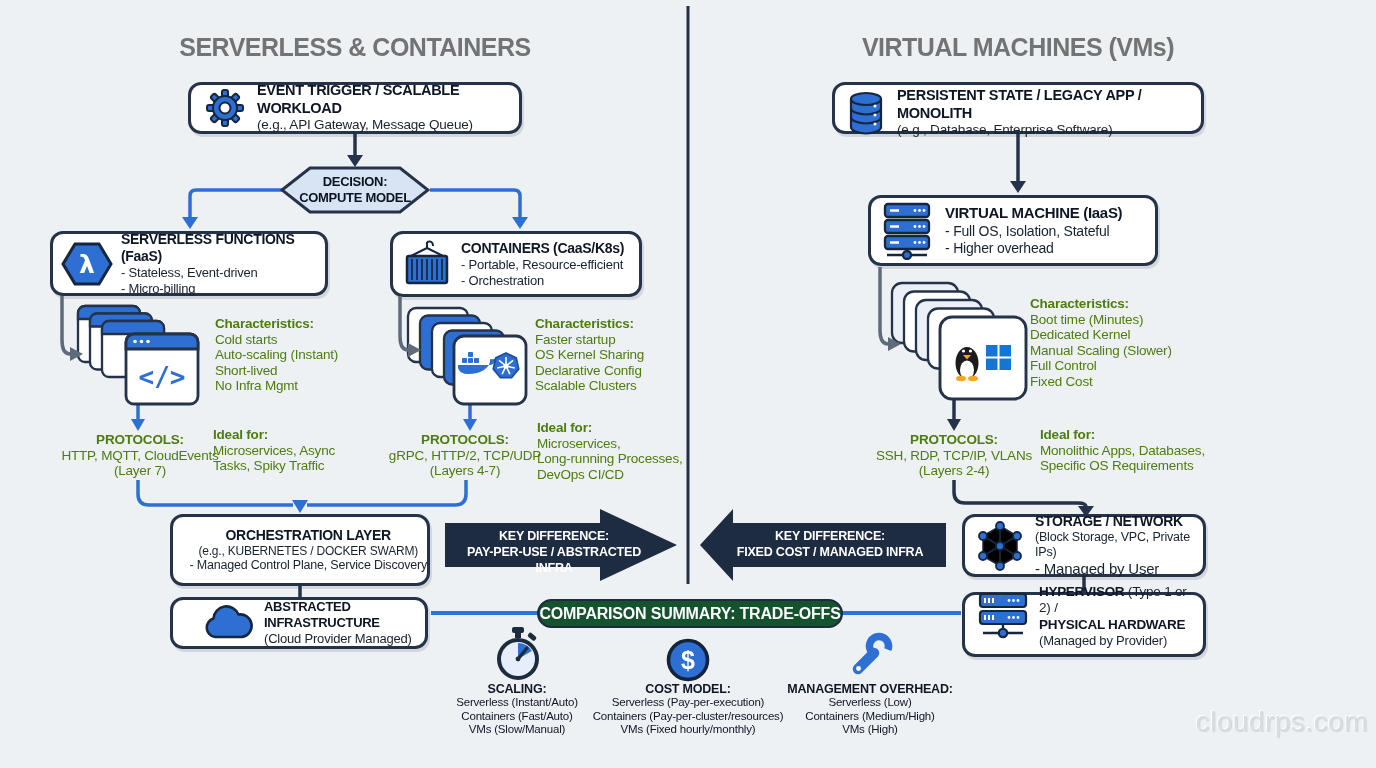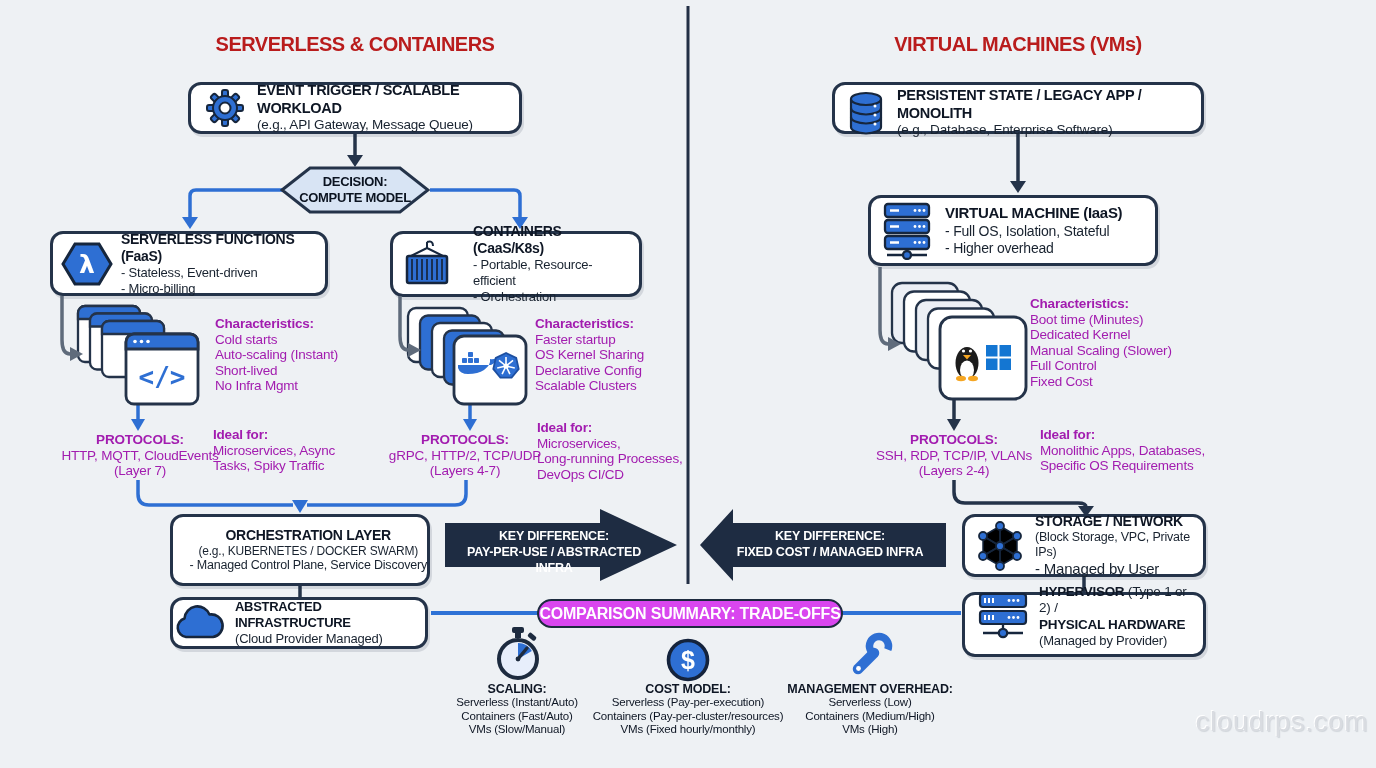--- a/index.html
+++ b/index.html
@@ -2,31 +2,31 @@
 <html><head>
 <meta charset="utf-8">
 <style>
   *{margin:0;padding:0;box-sizing:border-box}
   html,body{background:#e7eaee}
   body{font-family:"Liberation Sans",sans-serif;color:#101826}
   #canvas{position:relative;width:1376px;height:768px;background:#eef1f4;overflow:hidden}
   .abs{position:absolute}
   .ctrx{transform:translateX(-50%)}
   svg{display:block}
-  .col-title{font-size:20px;font-weight:bold;color:#b91c1c;letter-spacing:-0.5px;white-space:nowrap;z-index:3}
+  .col-title{font-size:25px;font-weight:bold;color:#737373;letter-spacing:-0.5px;white-space:nowrap;z-index:3}
   .box{position:absolute;background:#fff;border:3px solid #243349;border-radius:13px;display:flex;align-items:center;box-shadow:2px 3px 0 rgba(34,48,70,.13);z-index:3}
   .box .txt{line-height:1.22}
   .bt{font-weight:bold;color:#0e1624;letter-spacing:-0.3px}
   .bs{color:#18222f;letter-spacing:-0.2px}
-  .tb{position:absolute;z-index:3;color:#a21caf;letter-spacing:-0.2px}
+  .tb{position:absolute;z-index:3;color:#4d7c0f;letter-spacing:-0.2px}
   .tb .hd{font-weight:bold}
   .center{text-align:center}
   .icon-abs{position:absolute;z-index:3}
   .kd-text{position:absolute;z-index:3;color:#fff;font-weight:bold;text-align:center;font-size:12.5px;line-height:16px;letter-spacing:-0.2px}
-  .pill{position:absolute;z-index:4;background:#d946ef;border:2px solid #1d2b3f;border-radius:15px;color:#fff;font-weight:bold;font-size:16px;letter-spacing:-0.2px;display:flex;align-items:center;justify-content:center}
+  .pill{position:absolute;z-index:4;background:#14532d;border:2px solid #1d2b3f;border-radius:15px;color:#fff;font-weight:bold;font-size:16px;letter-spacing:-0.2px;display:flex;align-items:center;justify-content:center}
   .bottom-grp{position:absolute;z-index:3;text-align:center;color:#0e1624}
   .bottom-grp .hd{font-weight:bold;font-size:12.5px;letter-spacing:-0.2px}
   .bottom-grp .ln{font-size:11.5px;line-height:13.5px;letter-spacing:-0.2px}
   .watermark{position:absolute;z-index:2;font-size:28px;color:#d9dce1;text-shadow:-1px -1px 0 rgba(255,255,255,.95),1px 1px 1px rgba(80,90,105,.18);letter-spacing:0.5px}
 </style>
 </head>
 <body>
 
 <div id="canvas">
 
@@ -156,21 +156,21 @@
       <svg width="52" height="50" viewBox="0 0 52 50">
         <g stroke="#16263d" stroke-width="2" fill="none">
           <path d="M26 3 V9 M26 9 L10 17 M26 9 L42 17 M26 3 Q32 1 32 7"></path>
         </g>
         <rect x="6" y="17" width="40" height="27" rx="2" fill="#2e6fd3" stroke="#16263d" stroke-width="2.5"></rect>
         <g stroke="#16263d" stroke-width="1.7">
           <path d="M11 20 V41 M16 20 V41 M21 20 V41 M26 20 V41 M31 20 V41 M36 20 V41 M41 20 V41"></path>
         </g>
       </svg>
     </span>
-    <div class="txt" style="margin-left:20px">
+    <div class="txt" style="margin-left:8px">
       <div class="bt" style="font-size:14px">CONTAINERS (CaaS/K8s)</div>
       <div class="bs" style="font-size:13px">- Portable, Resource-efficient</div>
       <div class="bs" style="font-size:13px">- Orchestration</div>
     </div>
   </div>
 
   <div class="box" style="left:868px;top:195px;width:290px;height:71px;padding:0 8px">
     <span>
       <svg width="56" height="58" viewBox="0 0 56 58">
         <g fill="#2e6fd3" stroke="#16263d" stroke-width="2.3">
@@ -376,21 +376,21 @@
         </g>
       </svg>
     </span>
     <div class="txt" style="margin-left:10px">
       <div class="bt" style="font-size:14px">STORAGE / NETWORK</div>
       <div class="bs" style="font-size:12.5px">(Block Storage, VPC, Private IPs)</div>
       <div class="bs" style="font-size:15px">- Managed by User</div>
     </div>
   </div>
 
-  <div class="box" style="left:170px;top:597px;width:258px;height:52px;padding:0 6px 0 0">
+  <div class="box" style="left:170px;top:597px;width:258px;height:52px;padding:0 6px 0 29px">
     <span>
       <svg width="52" height="38" viewBox="0 0 52 38">
         <path d="M13 33 A9.5 9.5 0 0 1 11.5 14.5 A13 13 0 0 1 36.5 10.5 A9 9 0 0 1 40 33 Z" fill="#2e6fd3" stroke="#16263d" stroke-width="2.6" stroke-linejoin="round"></path>
       </svg>
     </span>
     <div class="txt" style="margin-left:10px">
       <div class="bt" style="font-size:13px">ABSTRACTED INFRASTRUCTURE</div>
       <div class="bs" style="font-size:13px">(Cloud Provider Managed)</div>
     </div>
   </div>

